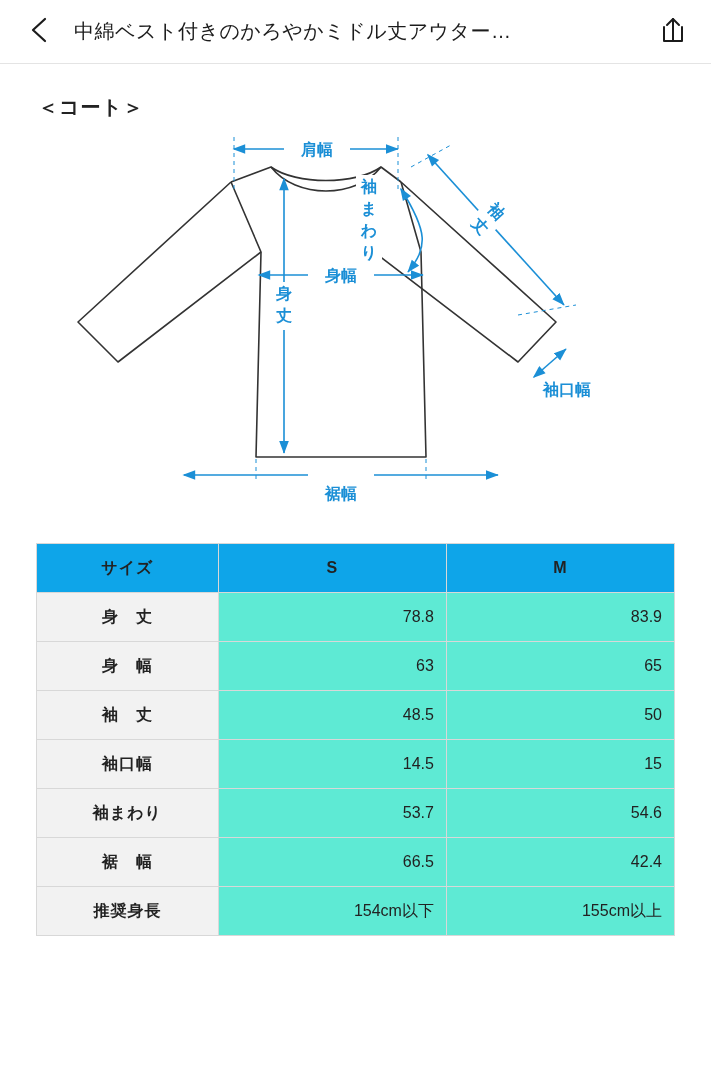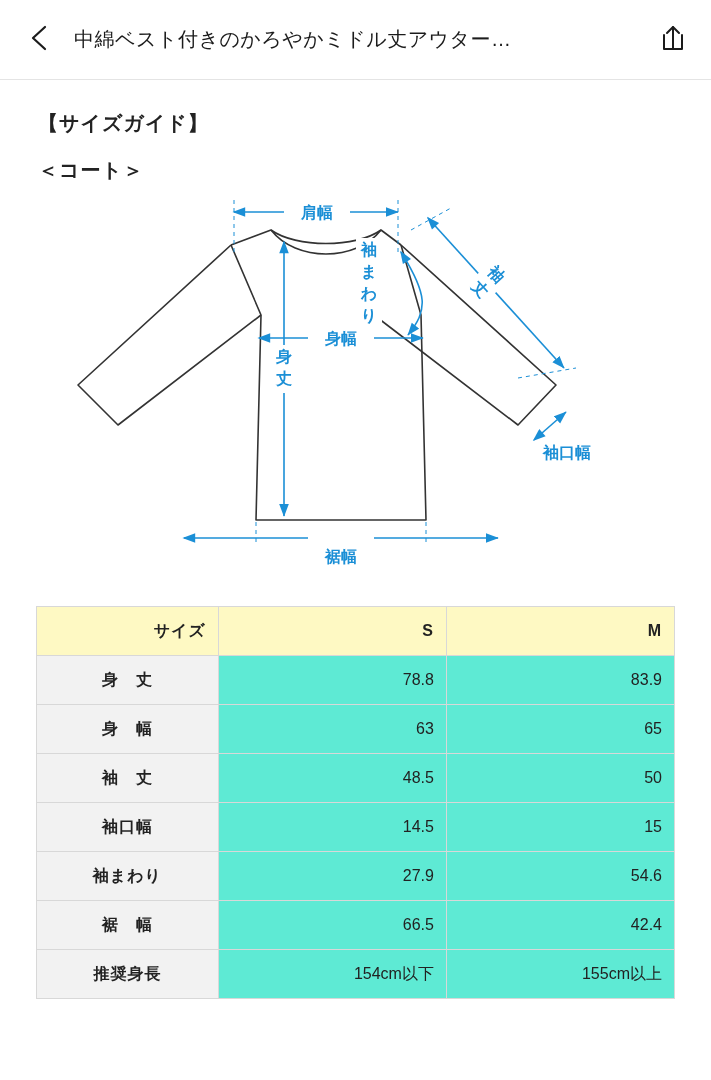--- a/index.html
+++ b/index.html
@@ -12,21 +12,21 @@
     width: 711px;
     height: 1080px;
     font-family: "Liberation Sans", "DejaVu Sans", sans-serif;
     color: #222222;
     overflow: hidden;
     position: relative;
   }
 
   
   .header {
-    height: 80px;
+    height: 64px;
     display: flex;
     align-items: center;
     padding: 0 22px;
     border-bottom: 1px solid #e4e4e4;
     background: #ffffff;
   }
   .back-btn {
     width: 34px;
     height: 34px;
     display: flex;
@@ -101,23 +101,23 @@
   table.size-table col.c1 { width: 35.75%; }
   table.size-table col.c2 { width: 35.75%; }
   table.size-table th,
   table.size-table td {
     border: 1px solid #d8d8d8;
     height: 49px;
     padding: 0 12px;
     vertical-align: middle;
   }
   table.size-table thead th {
-    background: #fef9c3;
-    font-weight: bold;
-    text-align: right;
+    background: #0ea5e9;
+    font-weight: bold;
+    text-align: center;
     letter-spacing: 1px;
   }
   table.size-table tbody th {
     background: #f2f2f2;
     font-weight: bold;
     text-align: center;
     letter-spacing: 1px;
     white-space: nowrap;
   }
   table.size-table tbody td {
@@ -142,21 +142,20 @@
       <svg width="26" height="28" viewBox="0 0 26 28" aria-hidden="true">
         <polyline points="4,11 4,25 22,25 22,11" fill="none" stroke="#1b1b1b" stroke-width="2" stroke-linecap="round" stroke-linejoin="round"></polyline>
         <line x1="13" y1="24" x2="13" y2="3" stroke="#1b1b1b" stroke-width="2" stroke-linecap="round"></line>
         <polyline points="7,9 13,3 19,9" fill="none" stroke="#1b1b1b" stroke-width="2" stroke-linecap="round" stroke-linejoin="round"></polyline>
       </svg>
     </span>
   </div>
 </div>
 
 <div class="content">
-  <div class="guide-title">【サイズガイド】</div>
   <div class="guide-sub">＜コート＞</div>
 
   <div class="diagram-wrap">
     <svg class="diagram" width="600" height="390" viewBox="0 0 600 390" aria-hidden="true">
       <defs>
         <marker id="ah" markerWidth="9" markerHeight="9" refX="7.5" refY="3" orient="auto">
           <path d="M0,0 L8,3 L0,6 z" fill="#1b8fd6"></path>
         </marker>
         <marker id="ahs" markerWidth="9" markerHeight="9" refX="1" refY="3" orient="auto">
           <path d="M8,0 L0,3 L8,6 z" fill="#1b8fd6"></path>
@@ -252,21 +251,21 @@
         <td>48.5</td>
         <td>50</td>
       </tr>
       <tr>
         <th>袖口幅</th>
         <td>14.5</td>
         <td>15</td>
       </tr>
       <tr>
         <th>袖まわり</th>
-        <td>27.9</td>
+        <td>53.7</td>
         <td>54.6</td>
       </tr>
       <tr>
         <th>裾　幅</th>
         <td>66.5</td>
         <td>42.4</td>
       </tr>
       <tr>
         <th>推奨身長</th>
         <td>154cm以下</td>

